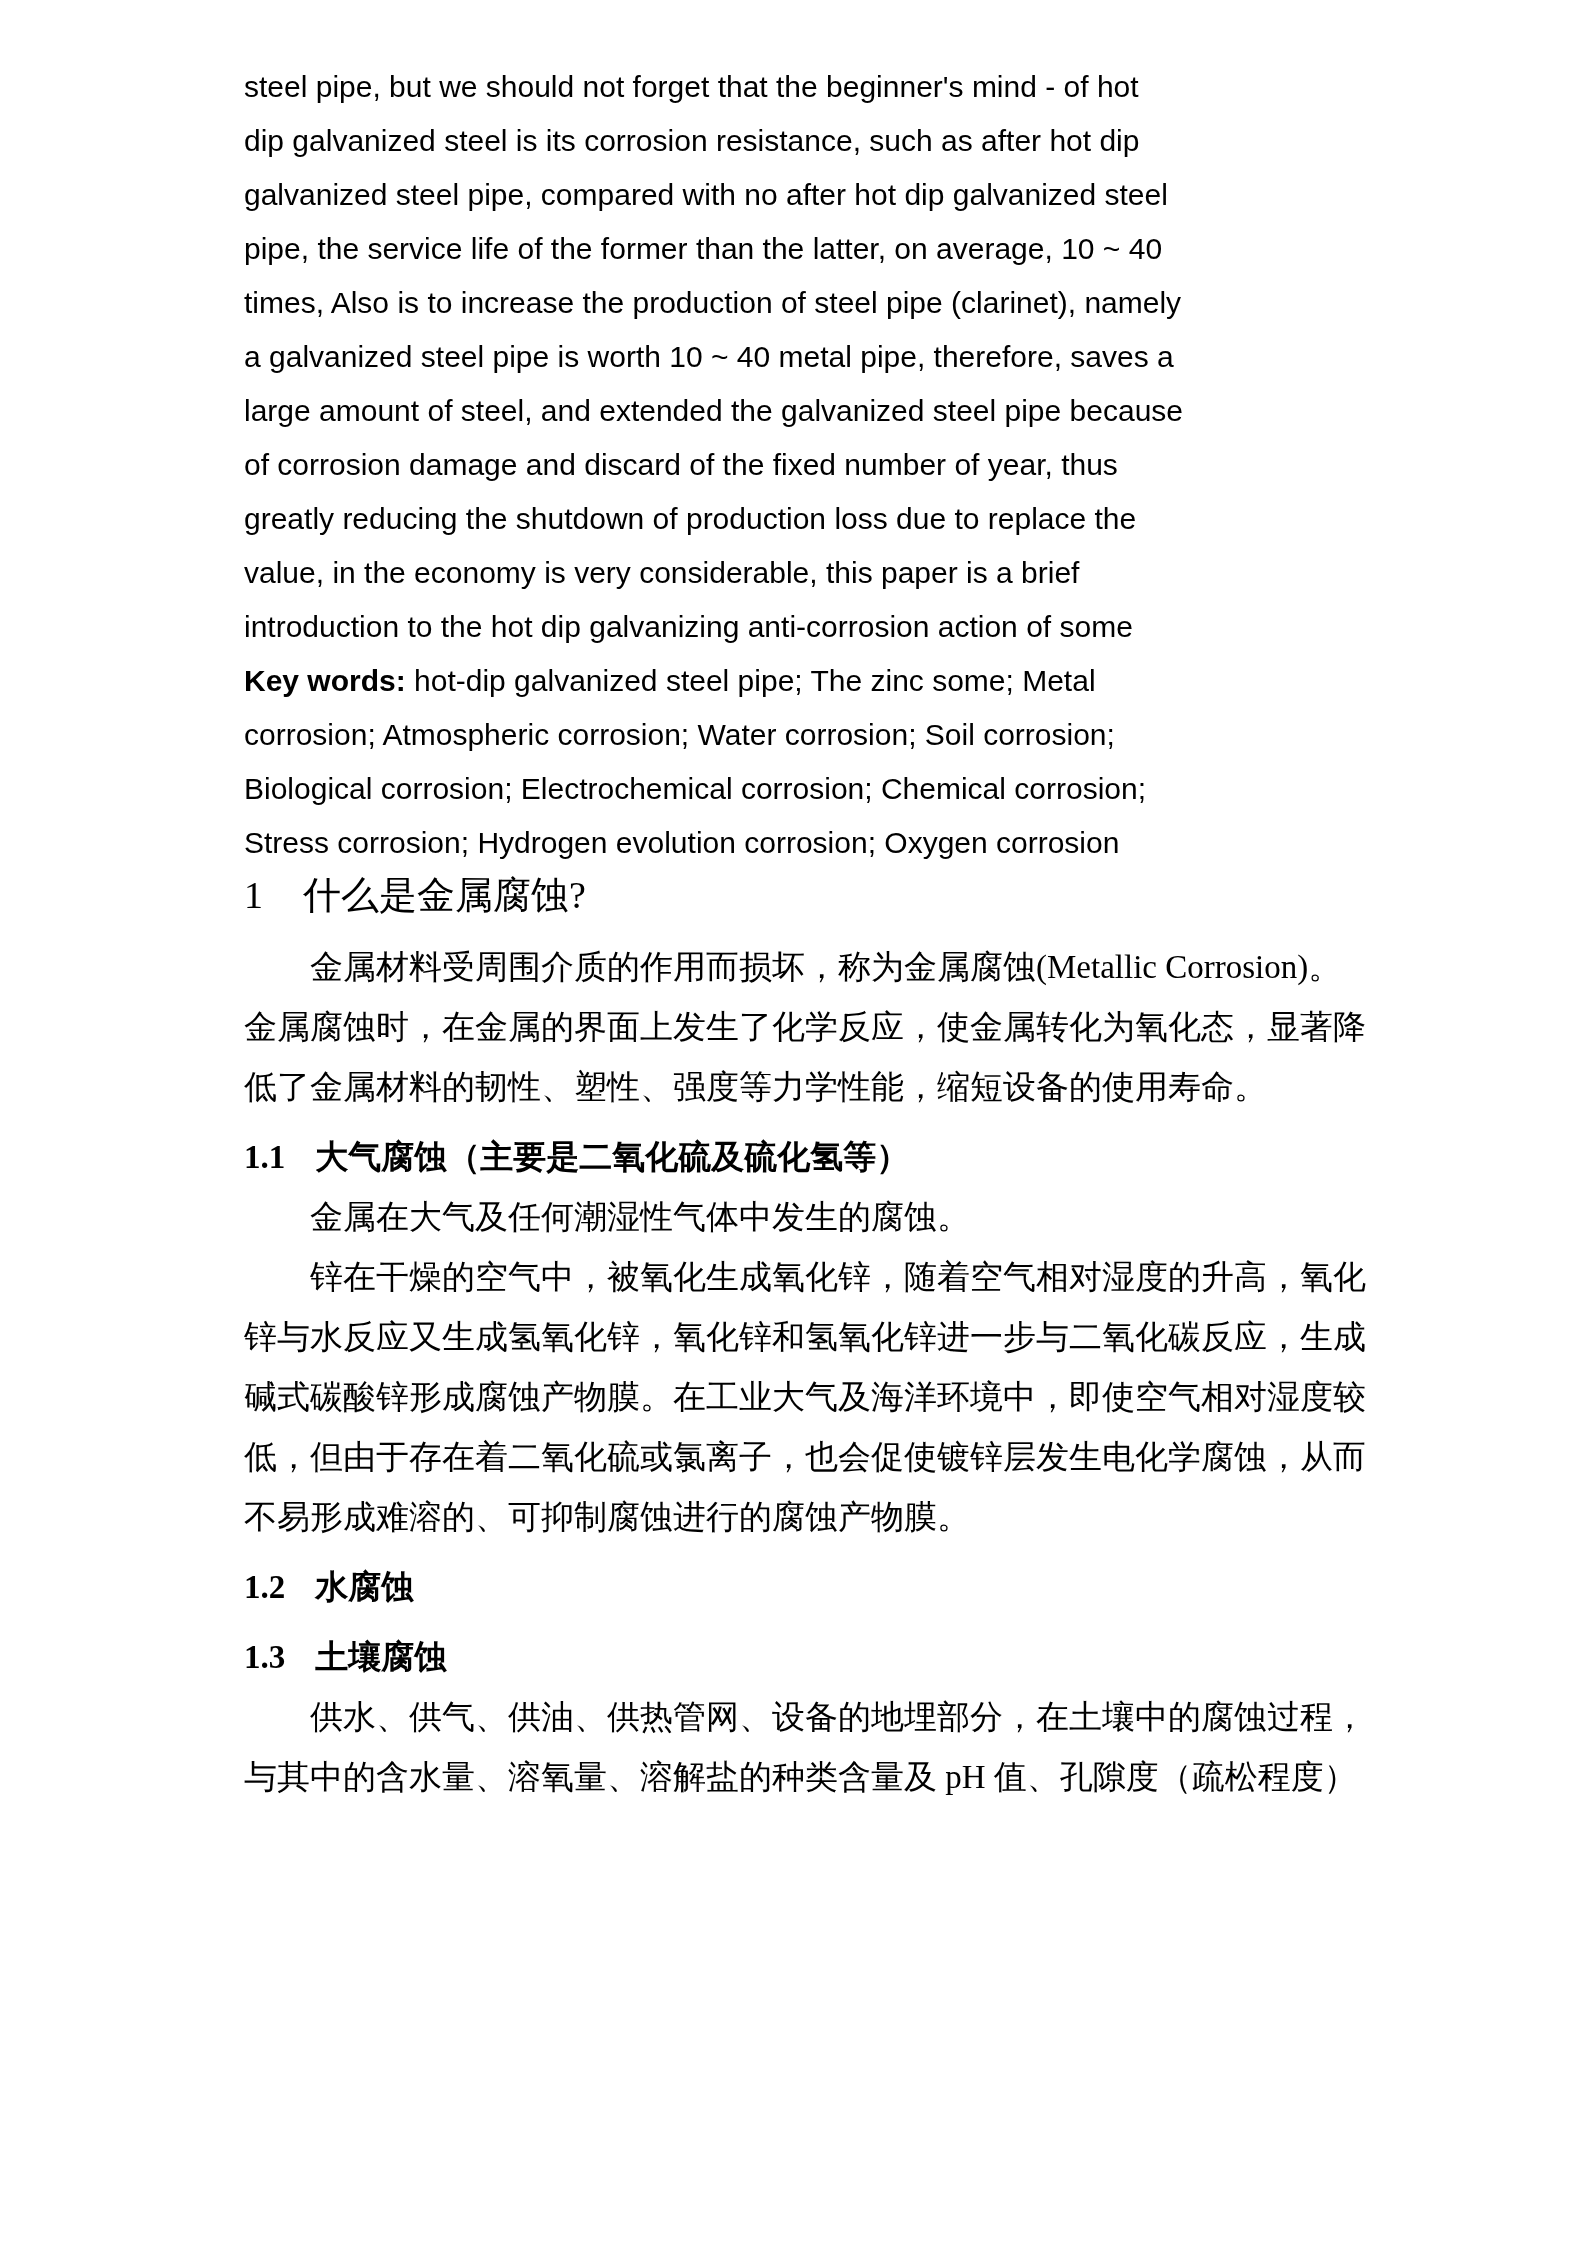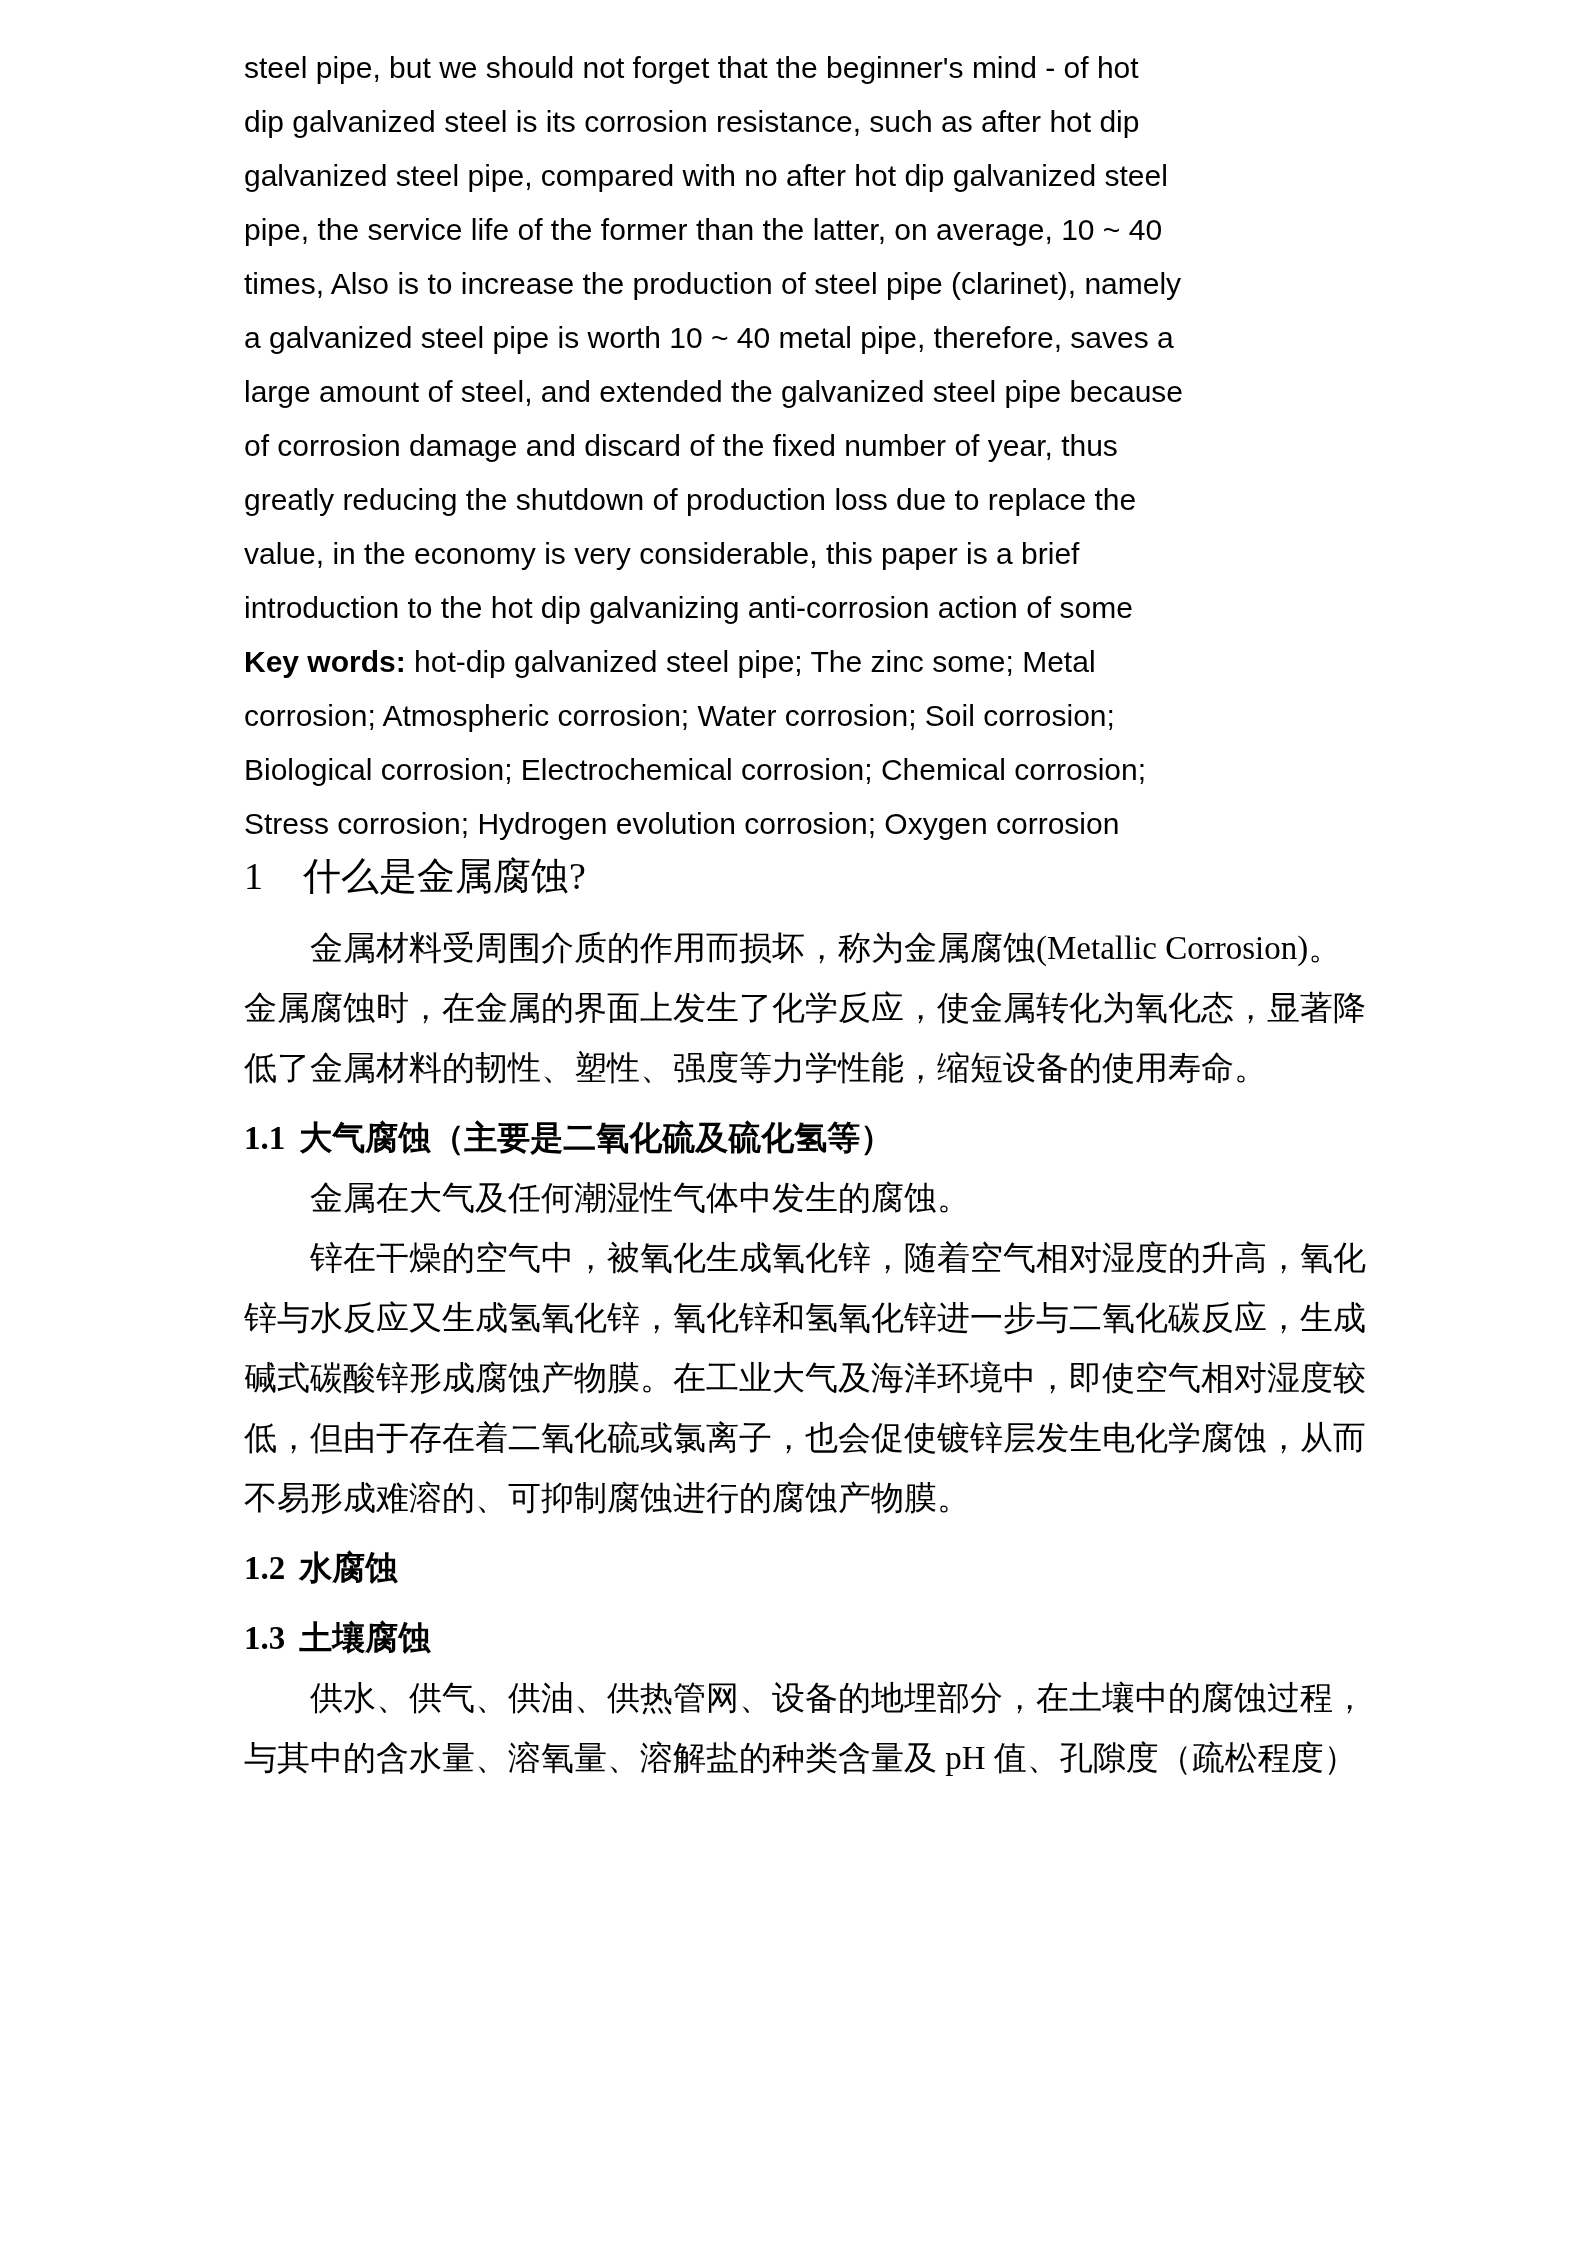--- a/index.html
+++ b/index.html
@@ -3,21 +3,21 @@
 <meta charset="utf-8">
 <style>
   html,body{margin:0;padding:0;background:#e8e8e8;}
   .page{
     position:relative;
     width:1587px;height:2245px;
     margin:0 auto;
     background:#ffffff;
     overflow:hidden;
     box-sizing:border-box;
-    padding:41px 210px 0 244px;
+    padding:60px 210px 0 244px;
     color:#000000;
   }
   
   .en{
     font-family:"Liberation Sans","DejaVu Sans",sans-serif;
     font-size:30px;
     line-height:54px;
   }
   .en .line{white-space:nowrap;}
   .kw{margin-top:28px;}
@@ -40,21 +40,21 @@
   }
   .h1 .h-num{margin-right:40px;}
   .h2{
     font-family:"Liberation Serif","DejaVu Serif",serif;
     font-size:33px;
     line-height:60px;
     font-weight:bold;
     margin-top:10px;
     white-space:nowrap;
   }
-  .h2 .h-num{margin-right:14px;}
+  .h2 .h-num{margin-right:30px;}
   .para{margin:0;}
   .cjk-block{margin-top:18px;}
 </style>
 </head>
 <body>
 
 <div class="page">
 
   <div class="en para">
       <div class="line first">steel pipe, but we should not forget that the beginner's mind - of hot</div>

